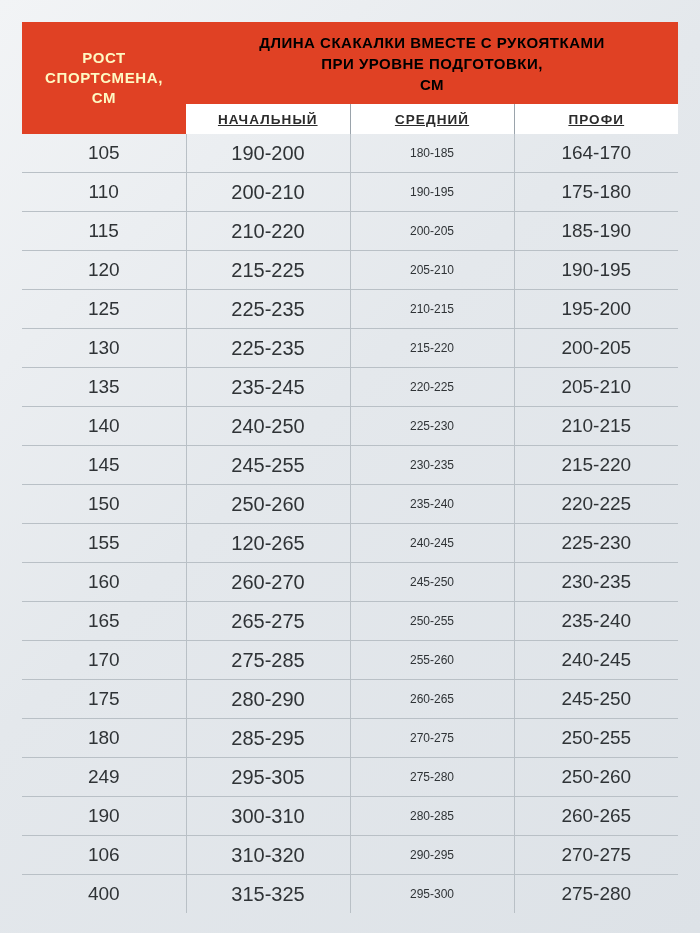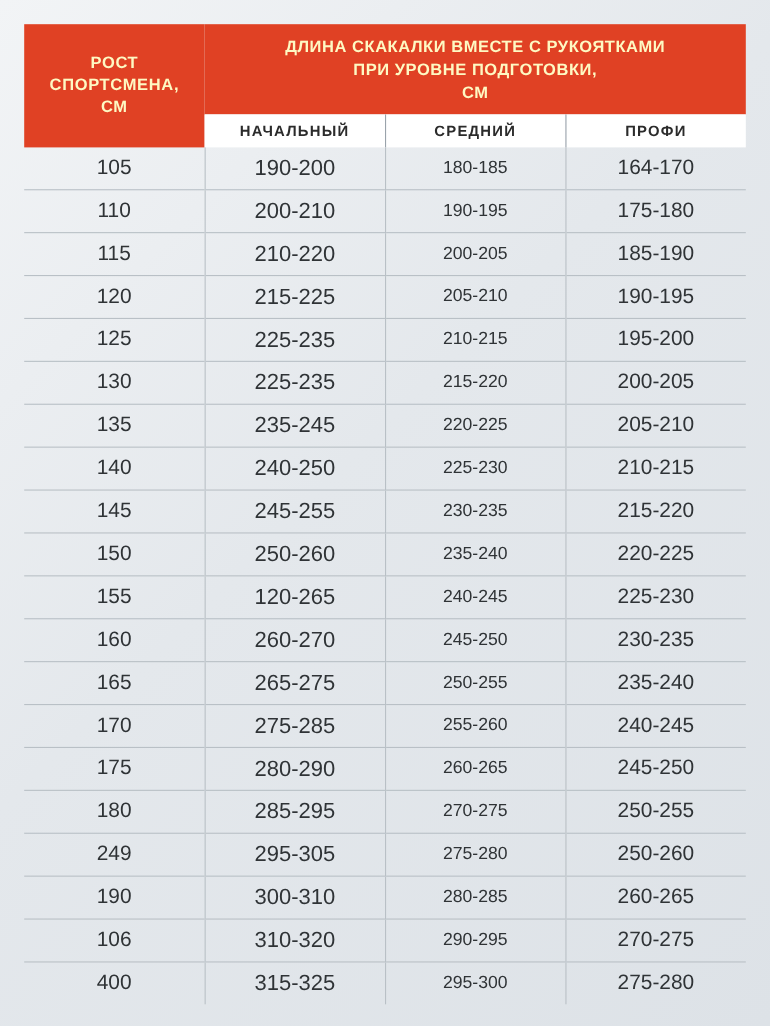--- a/index.html
+++ b/index.html
@@ -42,21 +42,21 @@
     font-size: 15px;
     line-height: 1.35;
     letter-spacing: 0.6px;
     text-align: center;
     vertical-align: middle;
     height: 112px;
     text-transform: uppercase;
   }
   .head-top {
     background: #e04124;
-    color: #fef9c3;
+    color: #000000;
     font-weight: bold;
     font-size: 15px;
     line-height: 1.4;
     letter-spacing: 0.5px;
     text-align: center;
     vertical-align: middle;
     height: 82px;
     text-transform: uppercase;
     padding: 0 10px;
   }
@@ -64,20 +64,21 @@
     background: #ffffff;
     color: #2b2b2b;
     font-weight: bold;
     font-size: 13.5px;
     letter-spacing: 1.1px;
     text-align: center;
     vertical-align: middle;
     height: 30px;
     text-transform: uppercase;
     border-left: 1px solid #9aa3ab;
+    text-decoration: underline;
   }
   .head-sub.first {
     border-left: none;
   }
   tbody td {
     height: 38px;
     text-align: center;
     vertical-align: middle;
     font-size: 19px;
     color: #2f3336;
@@ -90,21 +91,21 @@
     font-size: 19px;
     margin-top: 36px;
   }
   tbody tr:first-child td {
     border-top: none;
   }
   tbody td.v-beg {
     font-size: 20px;
   }
   tbody td.v-mid {
-    font-size: 16px;
+    font-size: 12px;
     text-align: center;
   }
   tbody td.v-pro {
     font-size: 19px;
   }
 </style>
 </head>
 <body>
 
 <div class="sheet">

